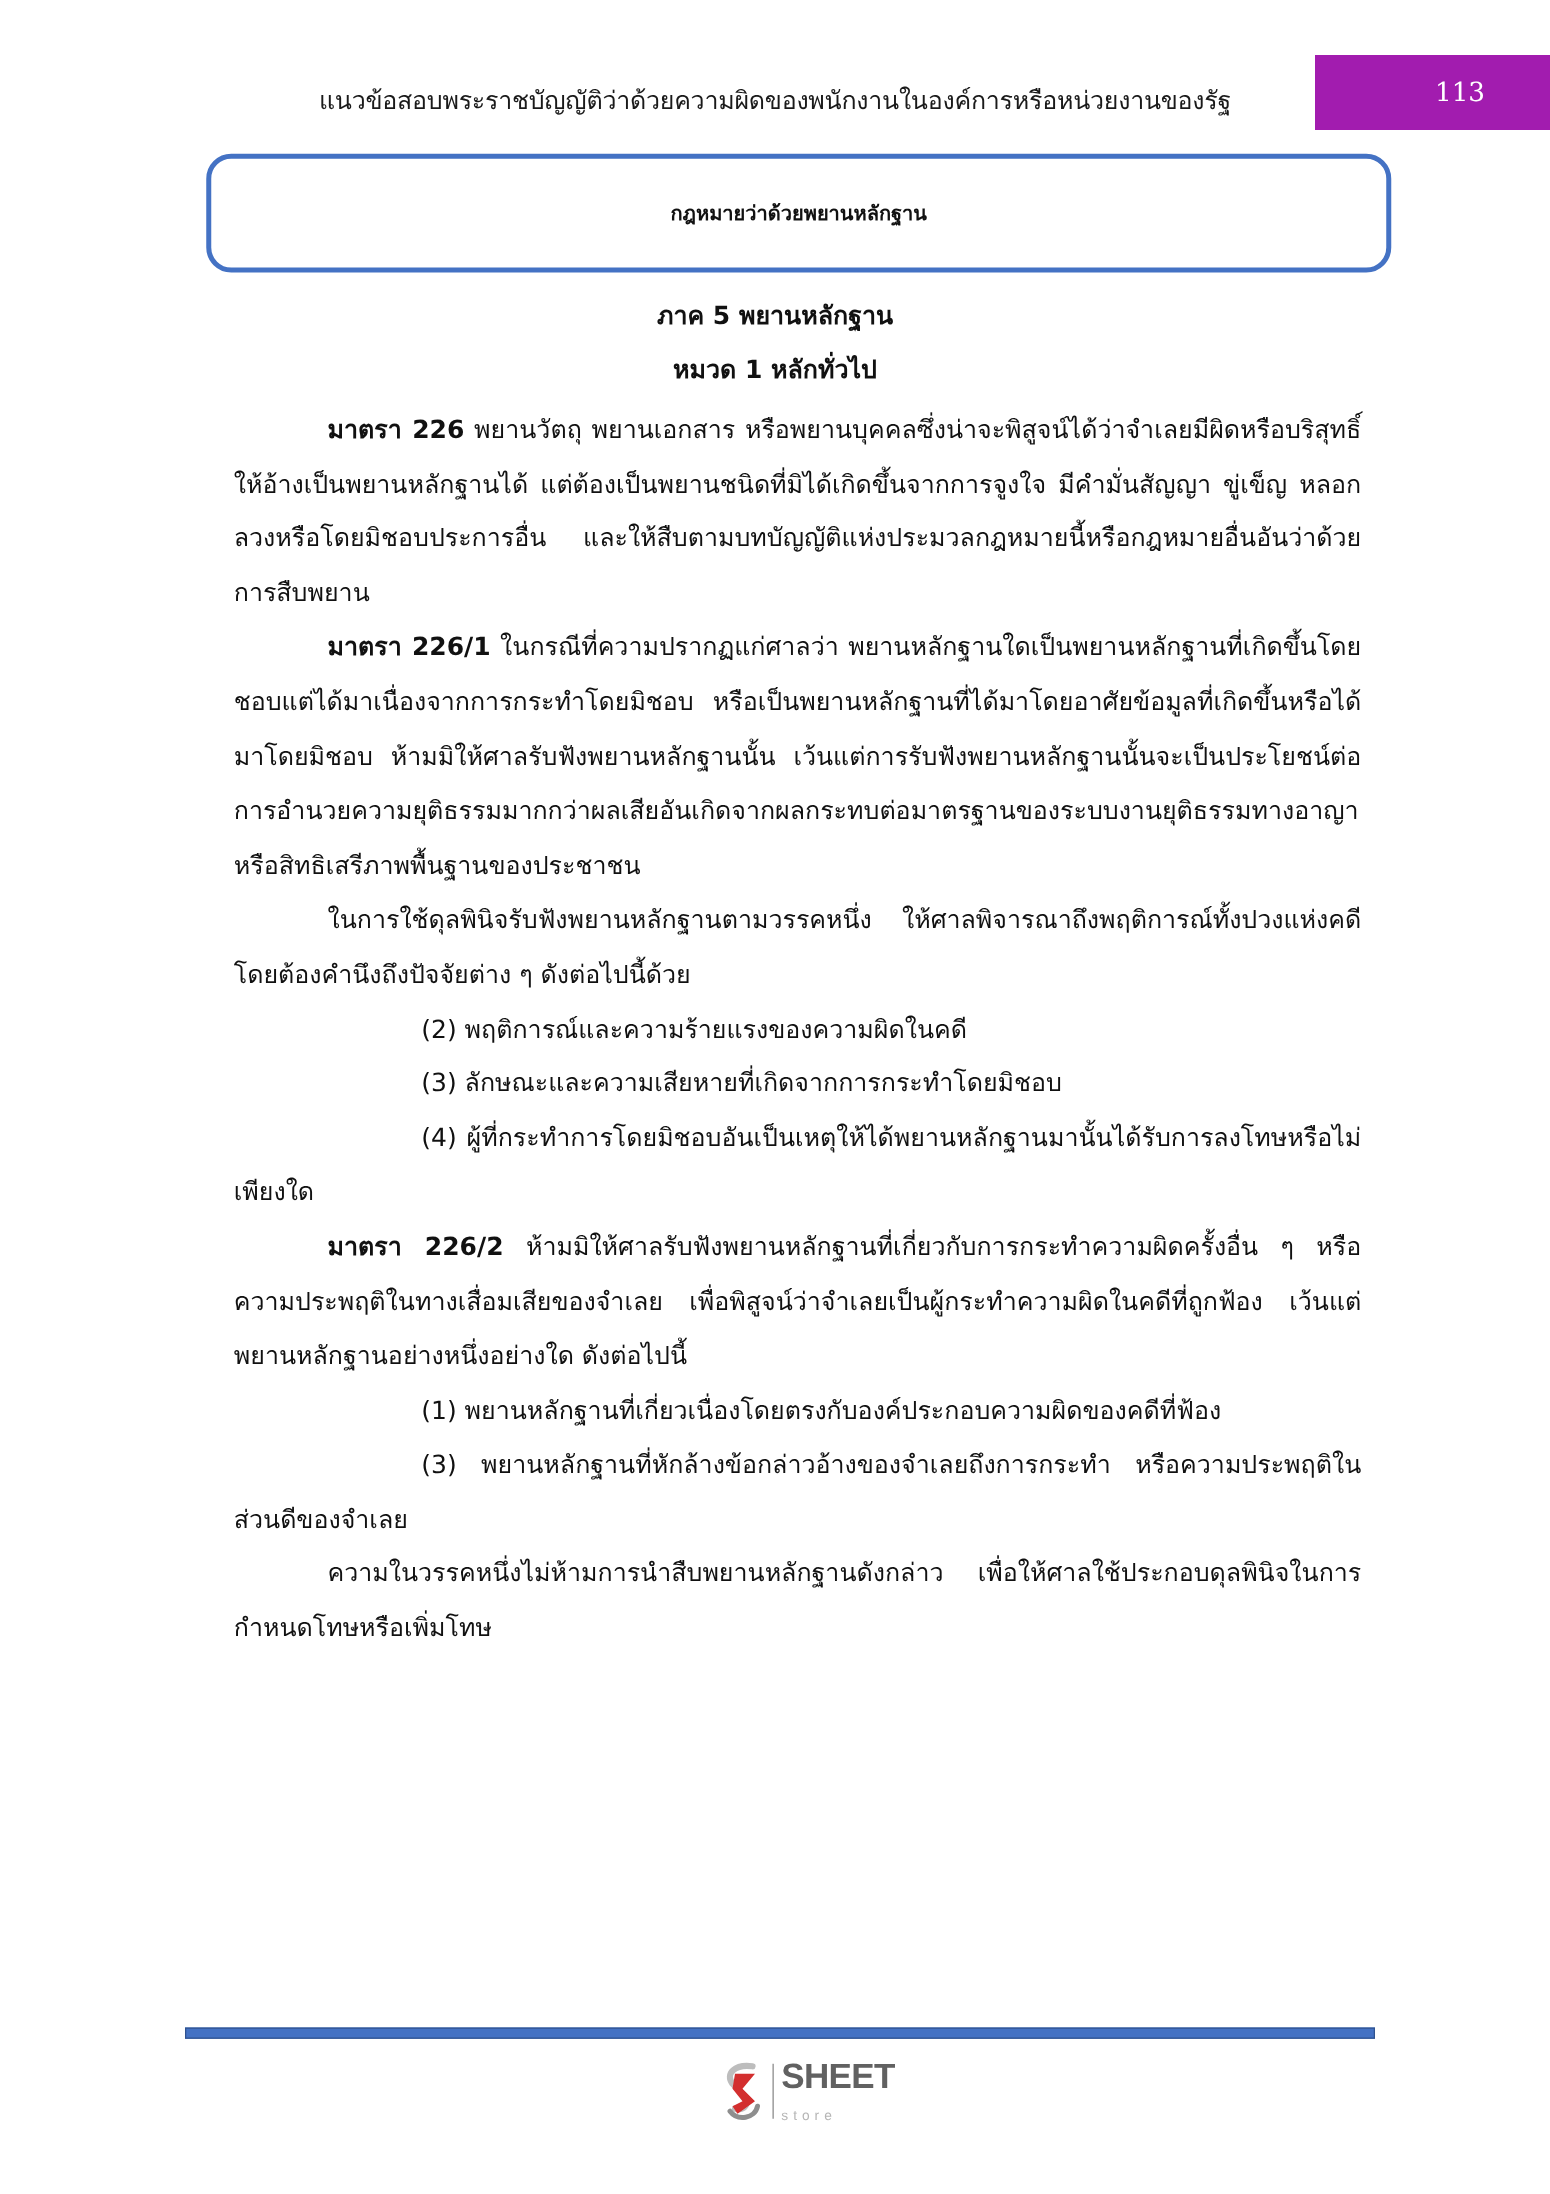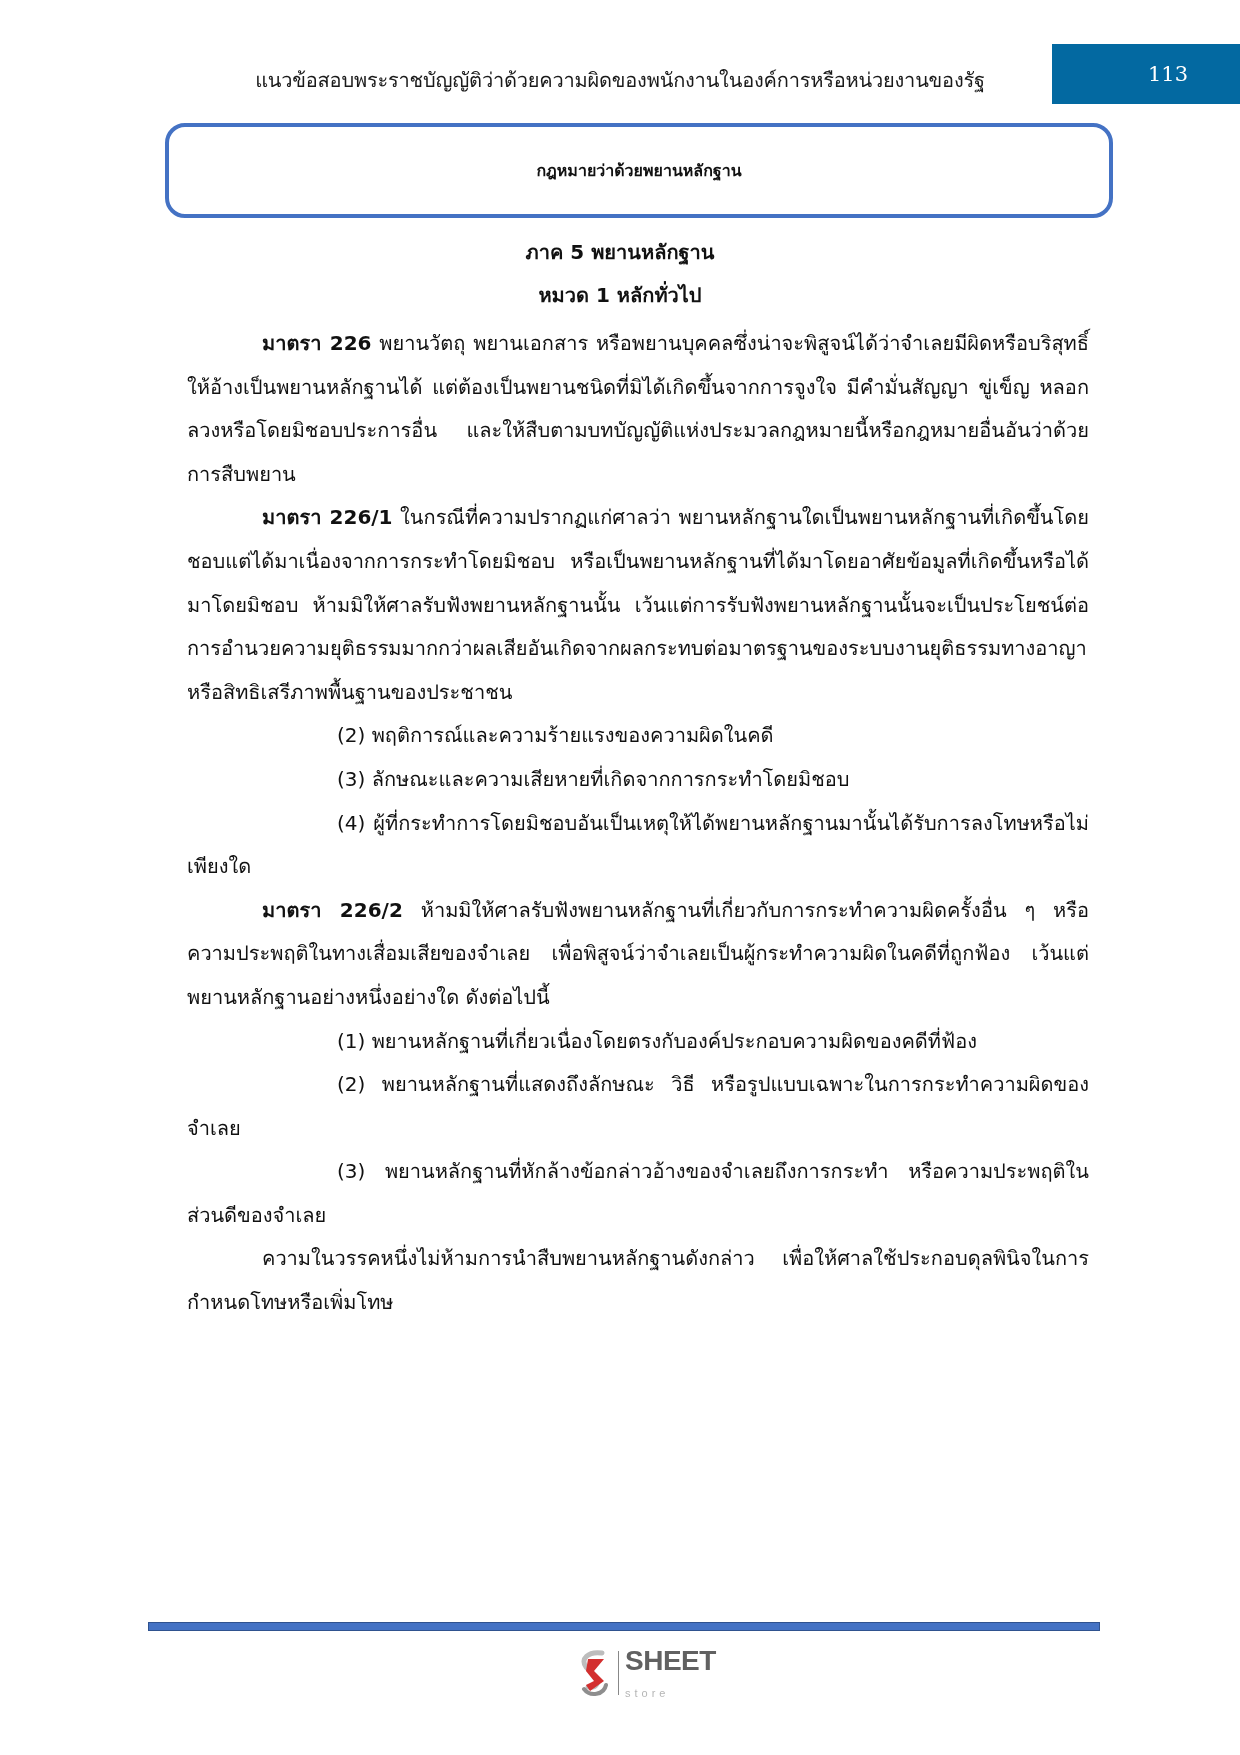--- a/index.html
+++ b/index.html
@@ -7,21 +7,21 @@
     width: 1240px; height: 1755px; position: relative; overflow: hidden;
     font-family: "DejaVu Sans", "Liberation Sans", sans-serif;
     color: #111111;
   }
   .running-header {
     position: absolute; left: 200px; top: 64px; width: 840px;
     font-size: 20px; text-align: center; color: #1a1a1a; letter-spacing: -0.2px;
   }
   .page-num-box {
     position: absolute; left: 1052px; top: 44px; width: 188px; height: 60px;
-    background: #0369a1; color: #ffffff;
+    background: #a21caf; color: #ffffff;
     display: flex; align-items: center; justify-content: center;
     font-family: "DejaVu Serif", "Liberation Serif", serif; font-size: 21px;
     padding-left: 44px; box-sizing: border-box;
   }
   .title-box {
     position: absolute; left: 165px; top: 123px; width: 948px; height: 95px;
     border: 4px solid #4472C4; border-radius: 20px; box-sizing: border-box;
     display: flex; align-items: center; justify-content: center;
   }
   .title-box .title {
@@ -73,28 +73,28 @@
 <div class="heading" style="top:236px;">ภาค 5 พยานหลักฐาน</div>
 <div class="heading" style="top:279px;">หมวด 1 หลักทั่วไป</div>
 
 <div class="body-text">
   <p class="para">
     <span class="sec">มาตรา 226</span><span> พยานวัตถุ พยานเอกสาร หรือพยานบุคคลซึ่งน่าจะพิสูจน์ได้ว่าจำเลยมีผิดหรือบริสุทธิ์ ให้อ้างเป็นพยานหลักฐานได้ แต่ต้องเป็นพยานชนิดที่มิได้เกิดขึ้นจากการจูงใจ มีคำมั่นสัญญา ขู่เข็ญ หลอกลวงหรือโดยมิชอบประการอื่น และให้สืบตามบทบัญญัติแห่งประมวลกฎหมายนี้หรือกฎหมายอื่นอันว่าด้วยการสืบพยาน</span>
   </p>
   <p class="para">
     <span class="sec">มาตรา 226/1</span><span>  ในกรณีที่ความปรากฏแก่ศาลว่า พยานหลักฐานใดเป็นพยานหลักฐานที่เกิดขึ้นโดยชอบแต่ได้มาเนื่องจากการกระทำโดยมิชอบ หรือเป็นพยานหลักฐานที่ได้มาโดยอาศัยข้อมูลที่เกิดขึ้นหรือได้มาโดยมิชอบ ห้ามมิให้ศาลรับฟังพยานหลักฐานนั้น เว้นแต่การรับฟังพยานหลักฐานนั้นจะเป็นประโยชน์ต่อการอำนวยความยุติธรรมมากกว่าผลเสียอันเกิดจากผลกระทบต่อมาตรฐานของระบบงานยุติธรรมทางอาญาหรือสิทธิเสรีภาพพื้นฐานของประชาชน</span>
   </p>
+  <p class="para">ในการใช้ดุลพินิจรับฟังพยานหลักฐานตามวรรคหนึ่ง ให้ศาลพิจารณาถึงพฤติการณ์ทั้งปวงแห่งคดีโดยต้องคำนึงถึงปัจจัยต่าง ๆ ดังต่อไปนี้ด้วย</p>
   <p class="item">(2) พฤติการณ์และความร้ายแรงของความผิดในคดี</p>
   <p class="item">(3) ลักษณะและความเสียหายที่เกิดจากการกระทำโดยมิชอบ</p>
   <p class="item">(4) ผู้ที่กระทำการโดยมิชอบอันเป็นเหตุให้ได้พยานหลักฐานมานั้นได้รับการลงโทษหรือไม่เพียงใด</p>
   <p class="para">
     <span class="sec">มาตรา 226/2</span><span>  ห้ามมิให้ศาลรับฟังพยานหลักฐานที่เกี่ยวกับการกระทำความผิดครั้งอื่น ๆ หรือความประพฤติในทางเสื่อมเสียของจำเลย เพื่อพิสูจน์ว่าจำเลยเป็นผู้กระทำความผิดในคดีที่ถูกฟ้อง เว้นแต่พยานหลักฐานอย่างหนึ่งอย่างใด ดังต่อไปนี้</span>
   </p>
   <p class="item">(1) พยานหลักฐานที่เกี่ยวเนื่องโดยตรงกับองค์ประกอบความผิดของคดีที่ฟ้อง</p>
-  <p class="item">(2) พยานหลักฐานที่แสดงถึงลักษณะ วิธี หรือรูปแบบเฉพาะในการกระทำความผิดของจำเลย</p>
   <p class="item">(3) พยานหลักฐานที่หักล้างข้อกล่าวอ้างของจำเลยถึงการกระทำ หรือความประพฤติในส่วนดีของจำเลย</p>
   <p class="para">ความในวรรคหนึ่งไม่ห้ามการนำสืบพยานหลักฐานดังกล่าว เพื่อให้ศาลใช้ประกอบดุลพินิจในการกำหนดโทษหรือเพิ่มโทษ</p>
 </div>
 
 <div class="footer-rule"></div>
 
 <div class="logo">
   <div class="logo-mark">
     <svg width="34" height="48" viewBox="0 0 34 48">
       <path d="M24 4 C10 2 2 10 8 18 L18 28 C22 33 18 40 10 38" fill="none" stroke="#BDBDBD" stroke-width="5" stroke-linecap="round"></path>

